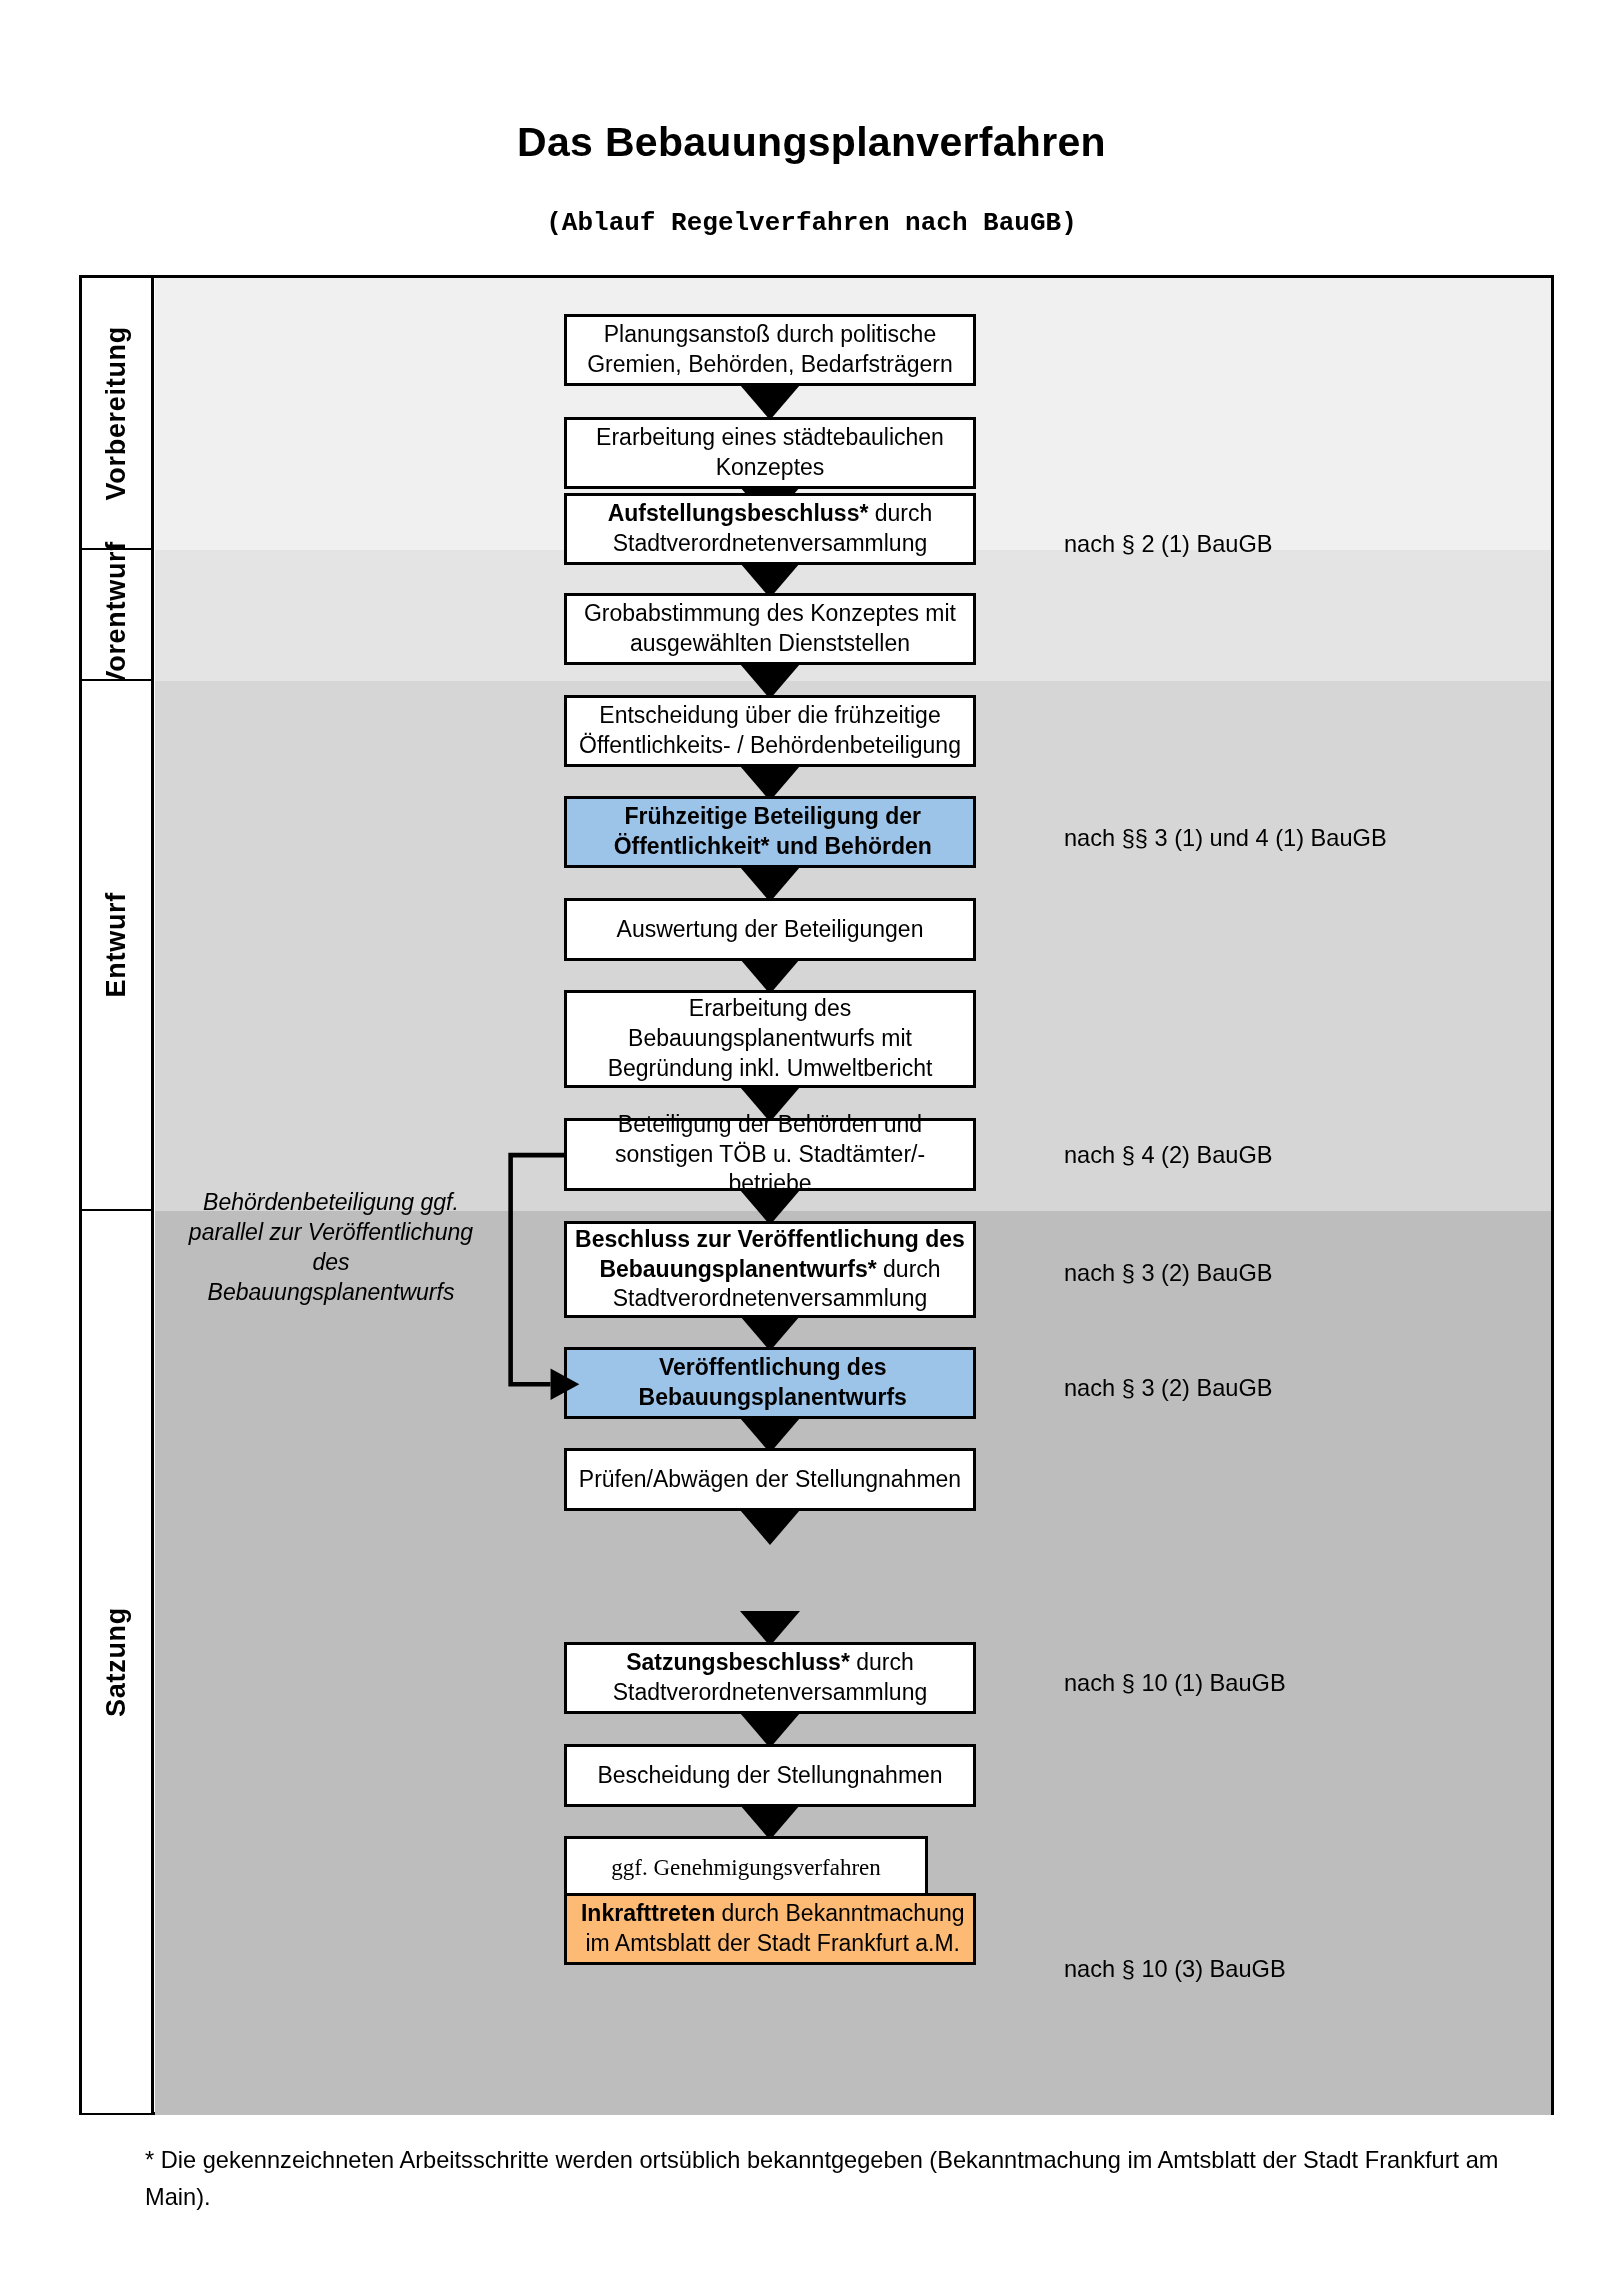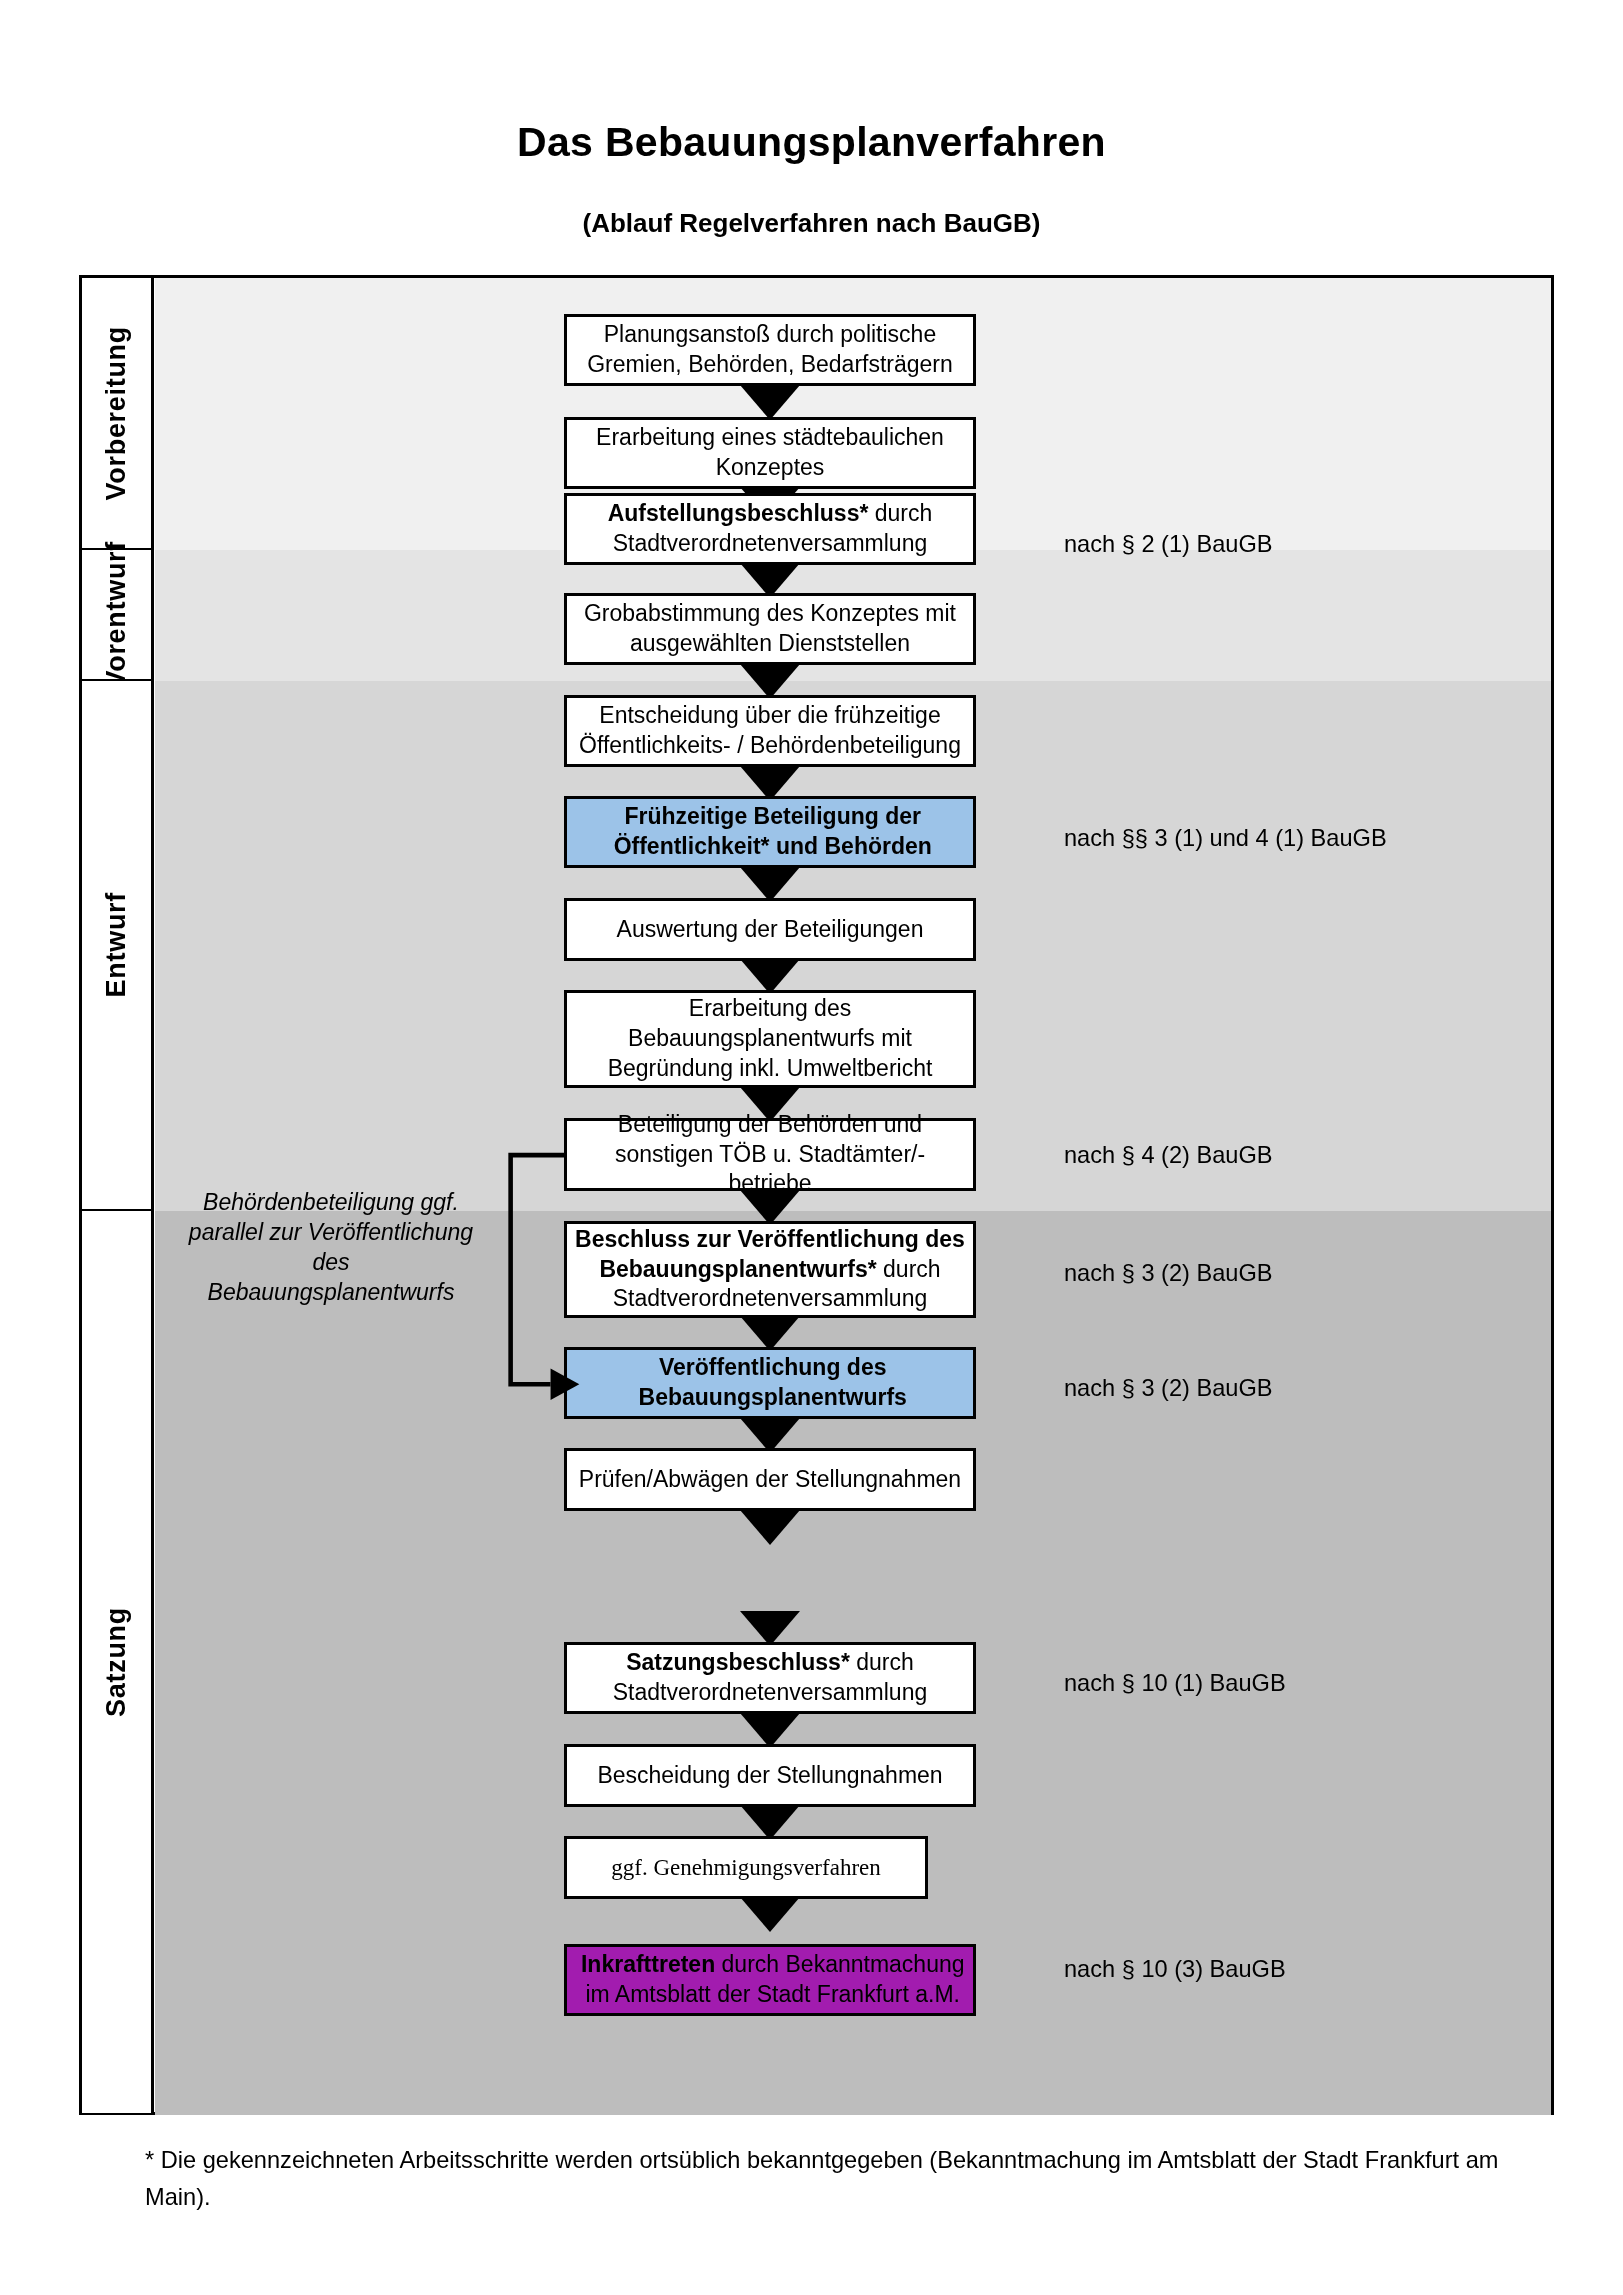--- a/index.html
+++ b/index.html
@@ -11,21 +11,21 @@
   .page { position: relative; width: 1623px; height: 2295px; }
 
   
   #title {
     position: absolute; left: 0; top: 119px; width: 1623px;
     text-align: center; font-size: 41px; font-weight: bold;
     letter-spacing: 0.3px; color: #000;
   }
   #subtitle {
     position: absolute; left: 0; top: 208px; width: 1623px;
-    text-align: center; font-size: 26px; font-weight: bold; color: #000;
+    text-align: center; font-size: 26px; font-weight: bold; color: #000; font-family: Liberation Mono, monospace;
   }
 
   
   #frame {
     position: absolute; left: 79px; top: 275px;
     width: 1475px; height: 1840px;
     border: 3.3px solid #000; background: #fff;
   }
   
   #label-divider {
@@ -198,21 +198,21 @@
     <div class="pbox" style="left:482px; top:1466px; width:412px; height:63px;">
       <span class="txt">Bescheidung der Stellungnahmen</span>
     </div>
     <div class="arrow" style="left:658px; top:1527px;"></div>
 
     <div class="pbox" style="left:482px; top:1558px; width:364px; height:63px;font-family:Liberation Serif, serif;">
       <span class="txt">ggf. Genehmigungsverfahren</span>
     </div>
     <div class="arrow" style="left:658px; top:1619px;"></div>
 
-    <div class="pbox blue" style="left: 482px; top: 1666px; width: 412px; height: 72px; background: #a21caf;">
+    <div class="pbox blue" style="left: 482px; top: 1615px; width: 412px; height: 72px; background: #fdba74;">
       <span class="txt"><b>Inkrafttreten</b> durch Bekanntmachung im Amtsblatt der Stadt Frankfurt a.M.</span>
     </div>
 
     <div class="note" style="left:982px; top:253px;">
       <span>nach § 2 (1) BauGB</span>
     </div>
     <div class="note" style="left:982px; top:547px;">
       <span>nach §§ 3 (1) und 4 (1) BauGB</span>
     </div>
     <div class="note" style="left:982px; top:864px;">

